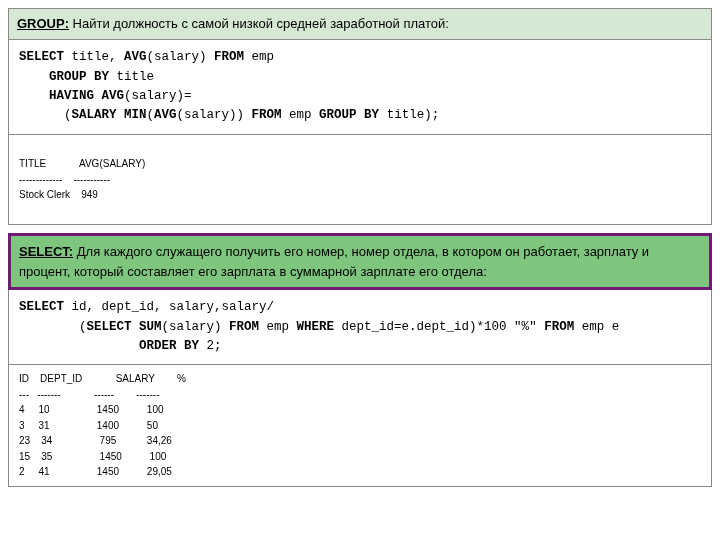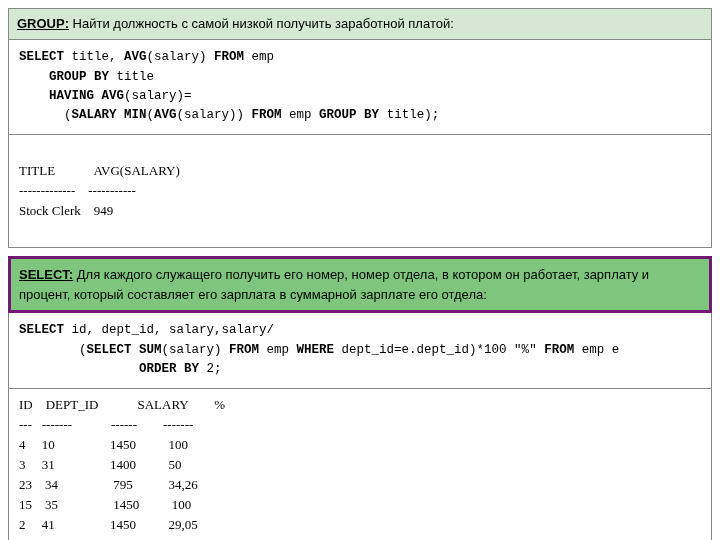--- a/index.html
+++ b/index.html
@@ -33,22 +33,22 @@
       font-family: 'Courier New', Courier, monospace;
       font-size: 12.5px;
       line-height: 1.55;
       white-space: pre;
     }
     .result-box {
       background: #fff;
       border: 1px solid #888;
       border-top: none;
       padding: 6px 10px;
-      font-family: Liberation Serif, serif;
-      font-size: 13px;
+      font-family: Liberation Sans, sans-serif;
+      font-size: 10px;
       line-height: 1.55;
       white-space: pre;
     }
     .kw { font-weight: bold; }
     .select-header {
       background: #7ec67e;
       border: 3px solid #701a75;
       padding: 6px 8px;
       font-size: 13px;
       line-height: 1.5;
@@ -56,21 +56,21 @@
     .select-header .label {
       font-weight: bold;
       text-decoration: underline;
     }
   </style>
 </head>
 <body>
 
 <div class="section">
   <div class="header-box">
-    <span class="label">GROUP:</span><span> Найти должность с самой низкой получить заработной платой:</span>
+    <span class="label">GROUP:</span><span> Найти должность с самой низкой средней заработной платой:</span>
   </div>
   <div class="code-box"><span class="kw">SELECT</span> title, <span class="kw">AVG</span>(salary) <span class="kw">FROM</span> emp
     <span class="kw">GROUP BY</span> title
     <span class="kw">HAVING AVG</span>(salary)=
       (<span class="kw">SALARY MIN</span>(<span class="kw">AVG</span>(salary)) <span class="kw">FROM</span> emp <span class="kw">GROUP BY</span> title);</div>
   <div class="result-box">
 <span>TITLE            AVG(SALARY)
 -------------    -----------
 Stock Clerk    949</span>
   </div>

